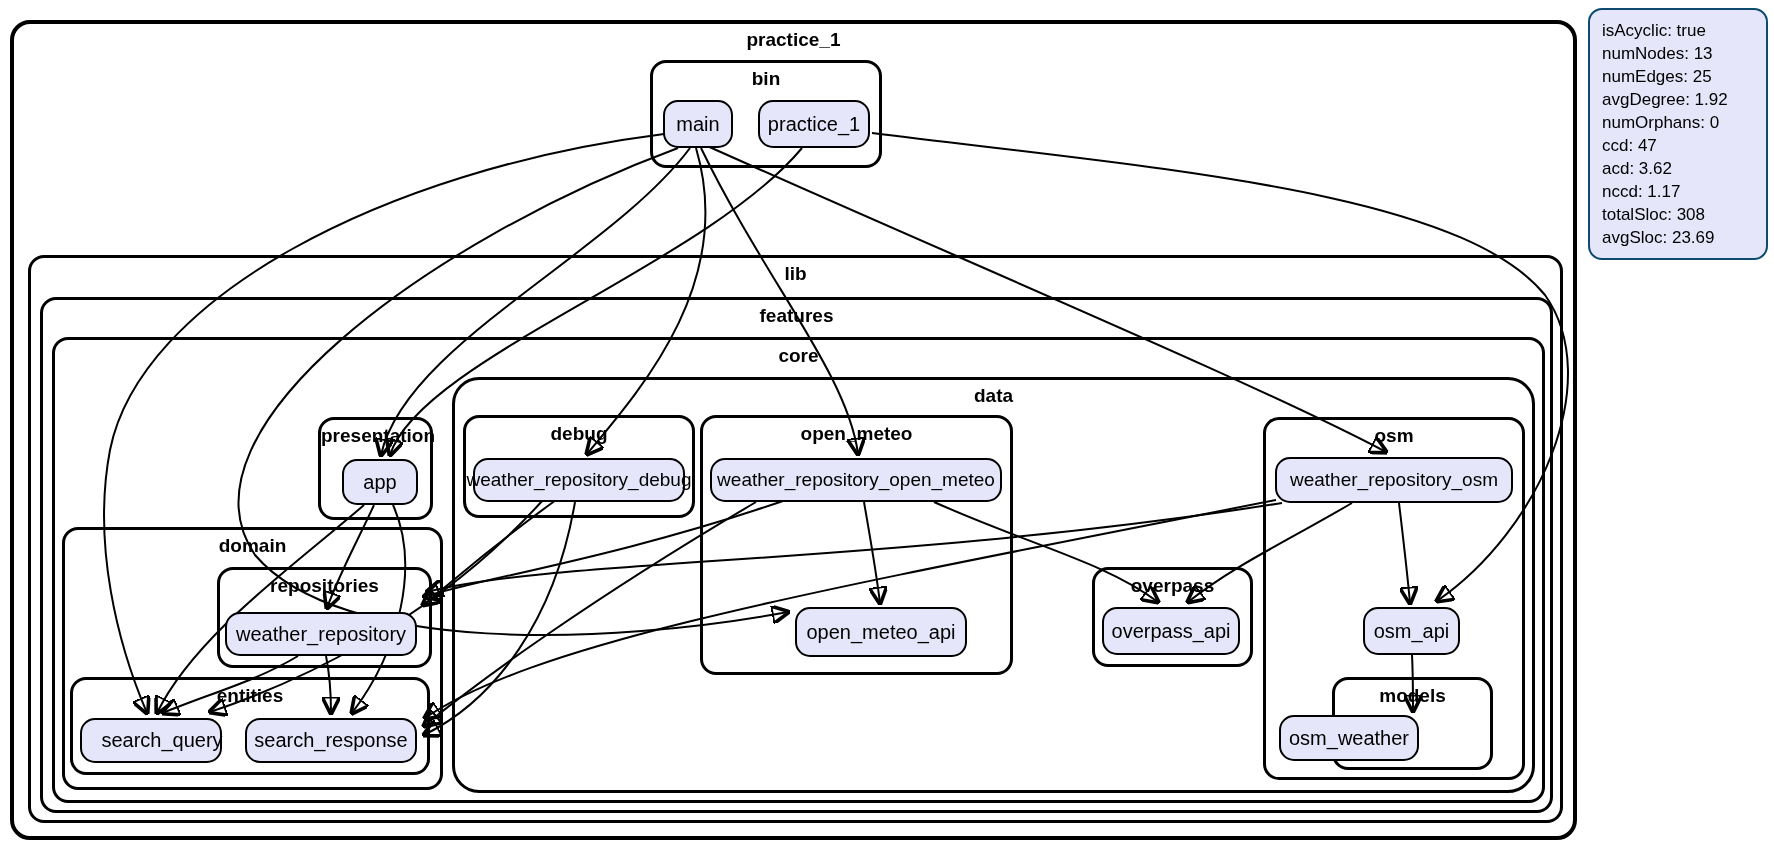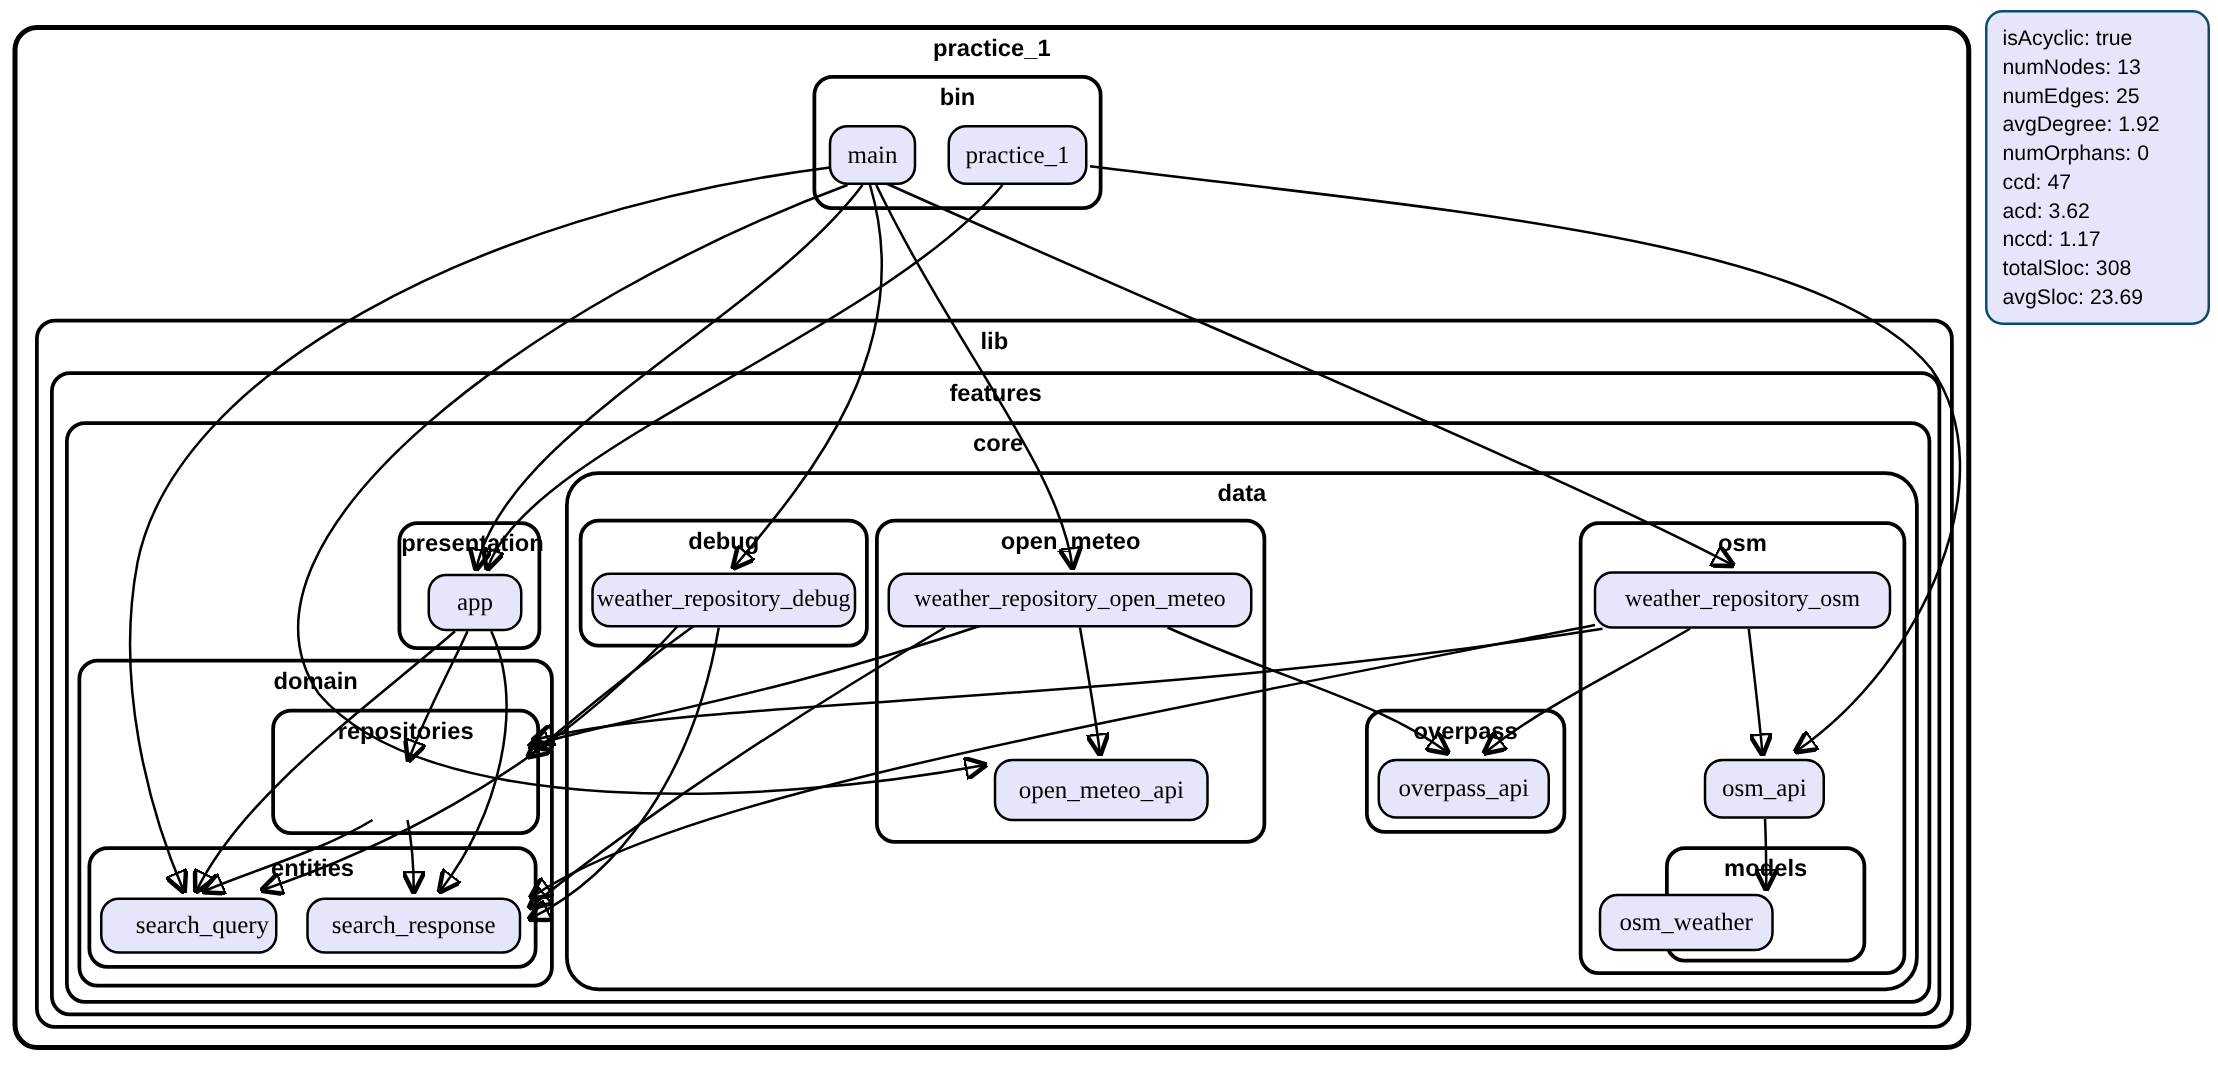--- a/index.html
+++ b/index.html
@@ -29,21 +29,20 @@
   }
   .node{
     position:absolute;
     background:#E6E6FA;
     border:2px solid #000;
     border-radius:15px;
     box-sizing:border-box;
     display:flex;align-items:center;justify-content:center;
     font-size:20px;color:#000;
     white-space:nowrap;
-    font-family:Liberation Serif, serif;
   }
   .edges{
     position:absolute;left:0;top:0;width:1774px;height:857px;
     pointer-events:none;
   }
   .edges path{fill:none;stroke:#000;stroke-width:2px;}
   .stats{
     position:absolute;
     left:1588px;top:8px;width:180px;
     background:#E6E6FA;
@@ -149,20 +148,23 @@
   </div>
   <div class="node" style="left:473px;top:458px;width:212px;height:44px;font-size:19px;">
     <span>weather_repository_debug</span>
   </div>
   <div class="node" style="left:710px;top:458px;width:292px;height:44px;font-size:19px;">
     <span>weather_repository_open_meteo</span>
   </div>
   <div class="node" style="left:1275px;top:457px;width:238px;height:46px;font-size:19px;">
     <span>weather_repository_osm</span>
   </div>
+  <div class="node" style="left:225px;top:612px;width:192px;height:44px;">
+    <span>weather_repository</span>
+  </div>
   <div class="node" style="left:795px;top:607px;width:172px;height:50px;">
     <span>open_meteo_api</span>
   </div>
   <div class="node" style="left:1102px;top:607px;width:138px;height:48px;">
     <span>overpass_api</span>
   </div>
   <div class="node" style="left:1363px;top:607px;width:97px;height:48px;">
     <span>osm_api</span>
   </div>
   <div class="node" style="left:80px;top:718px;width:142px;height:45px;padding-left:22px;">

